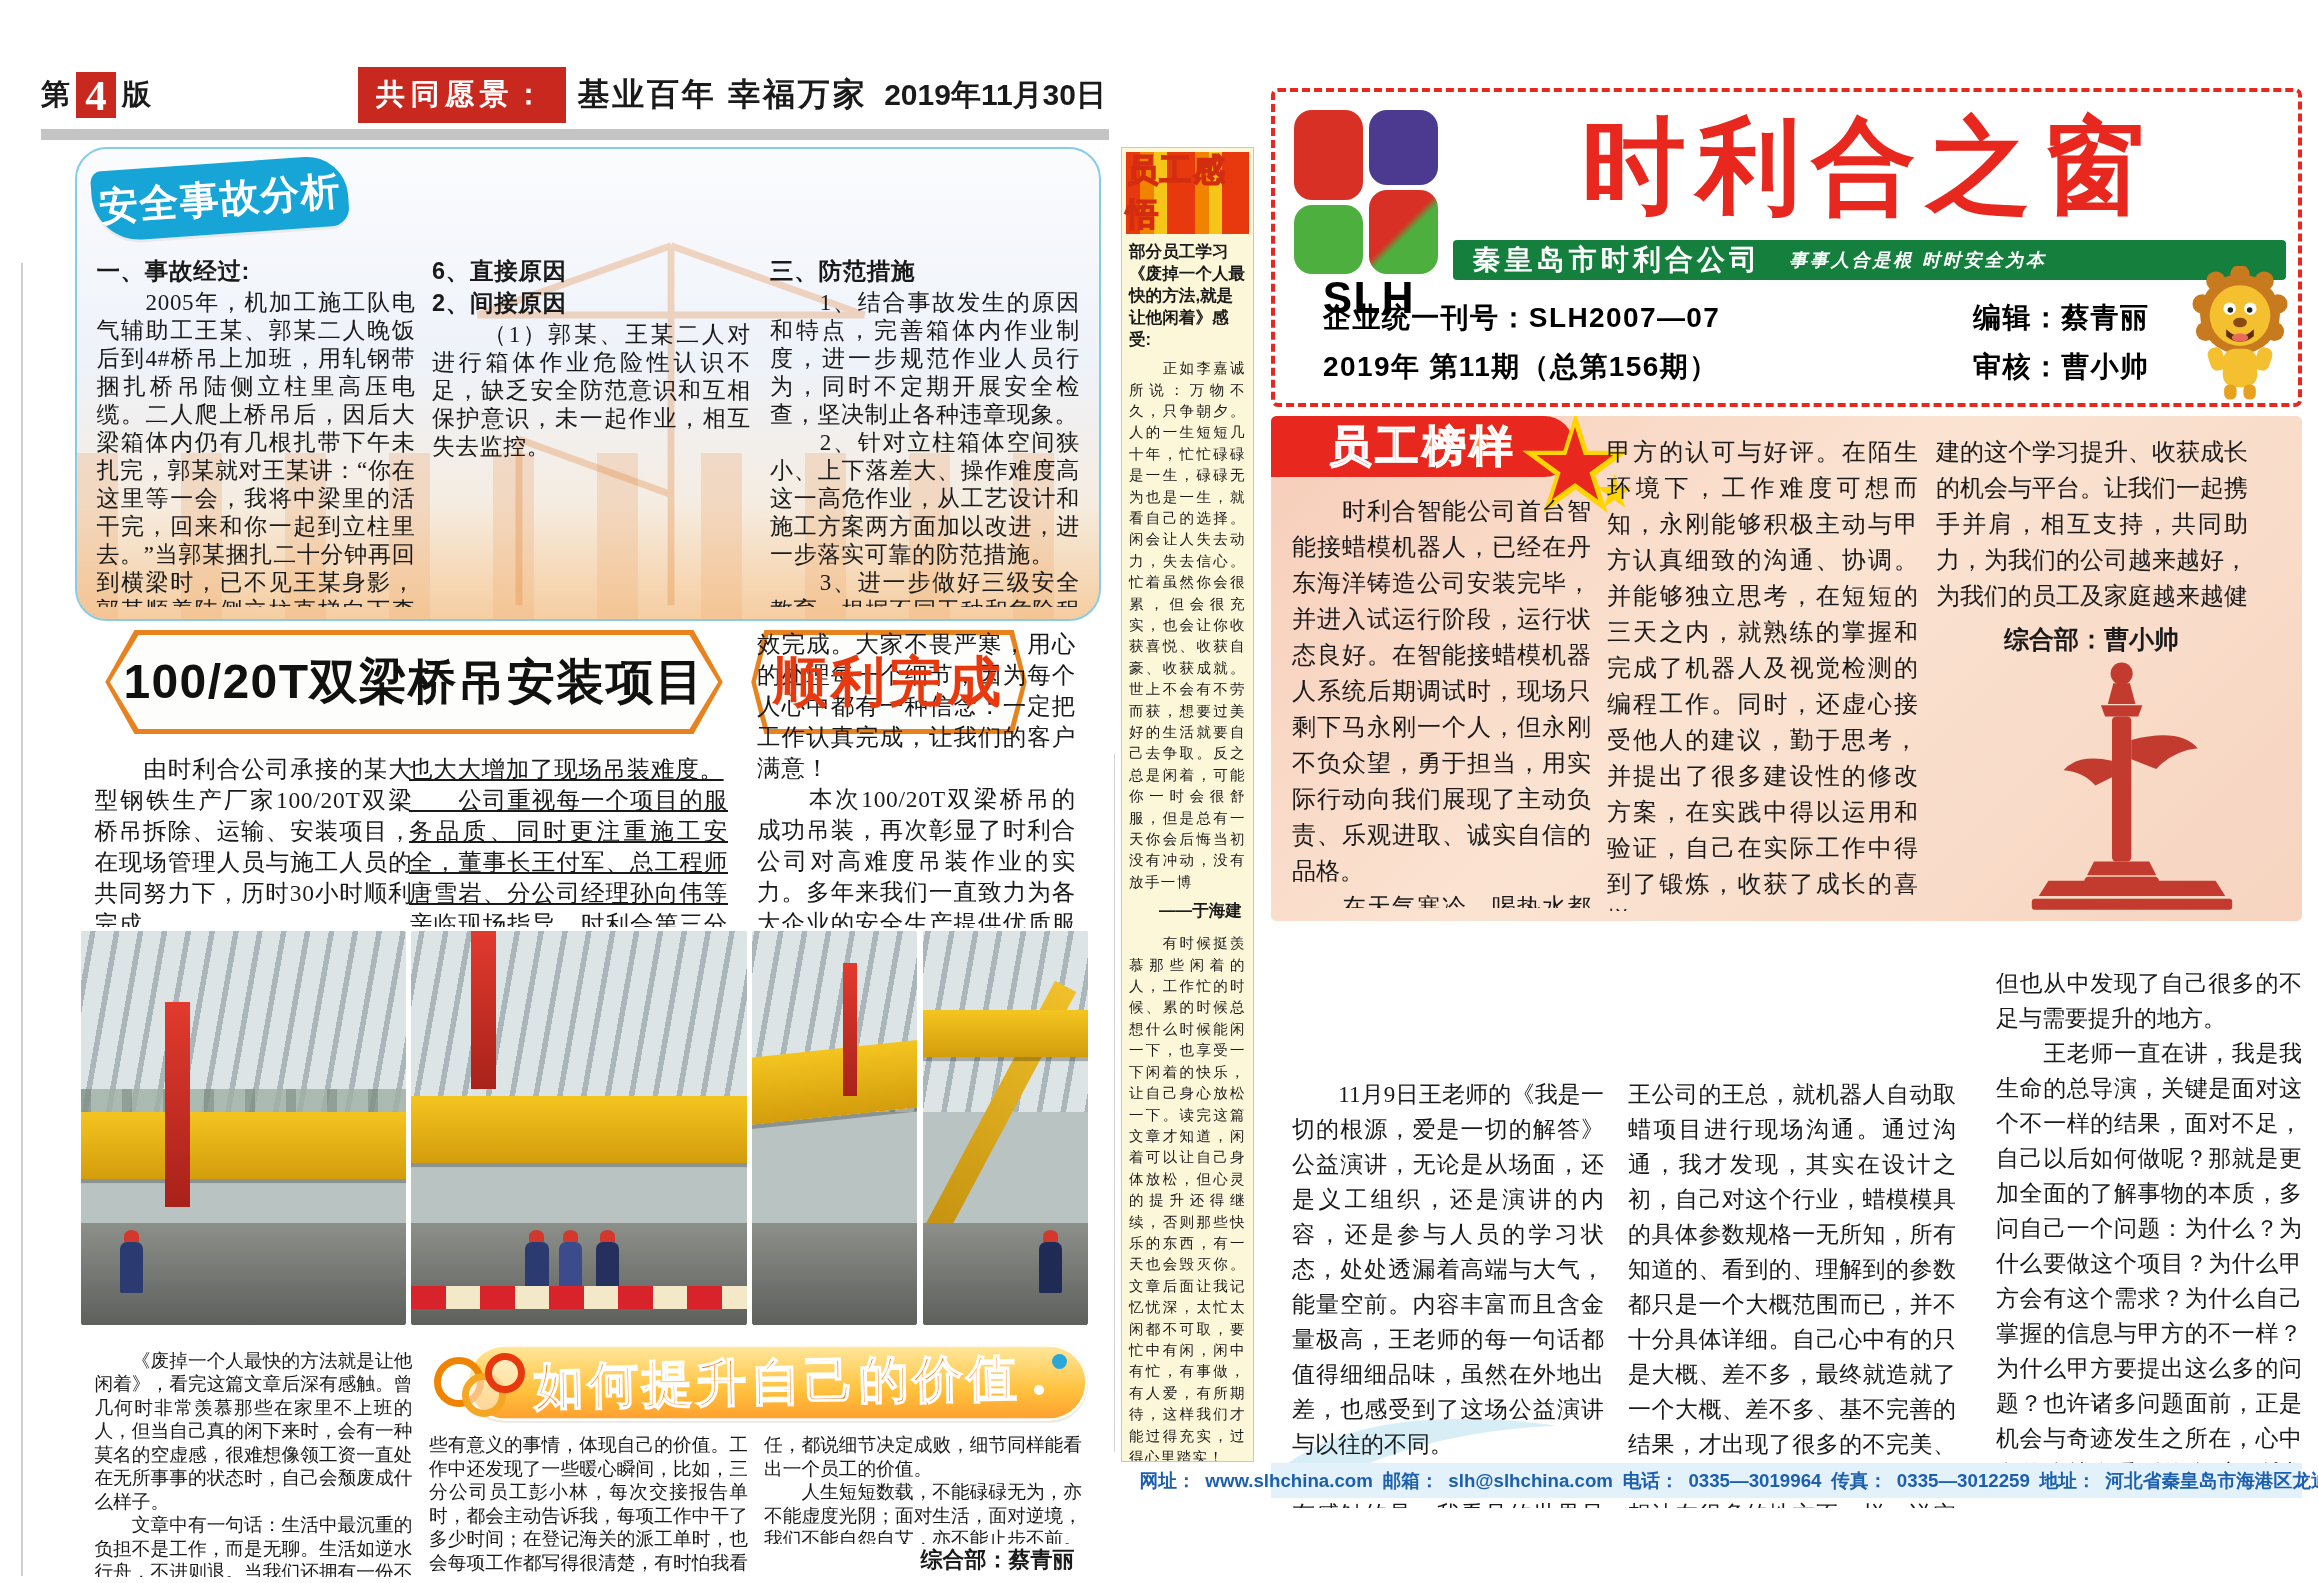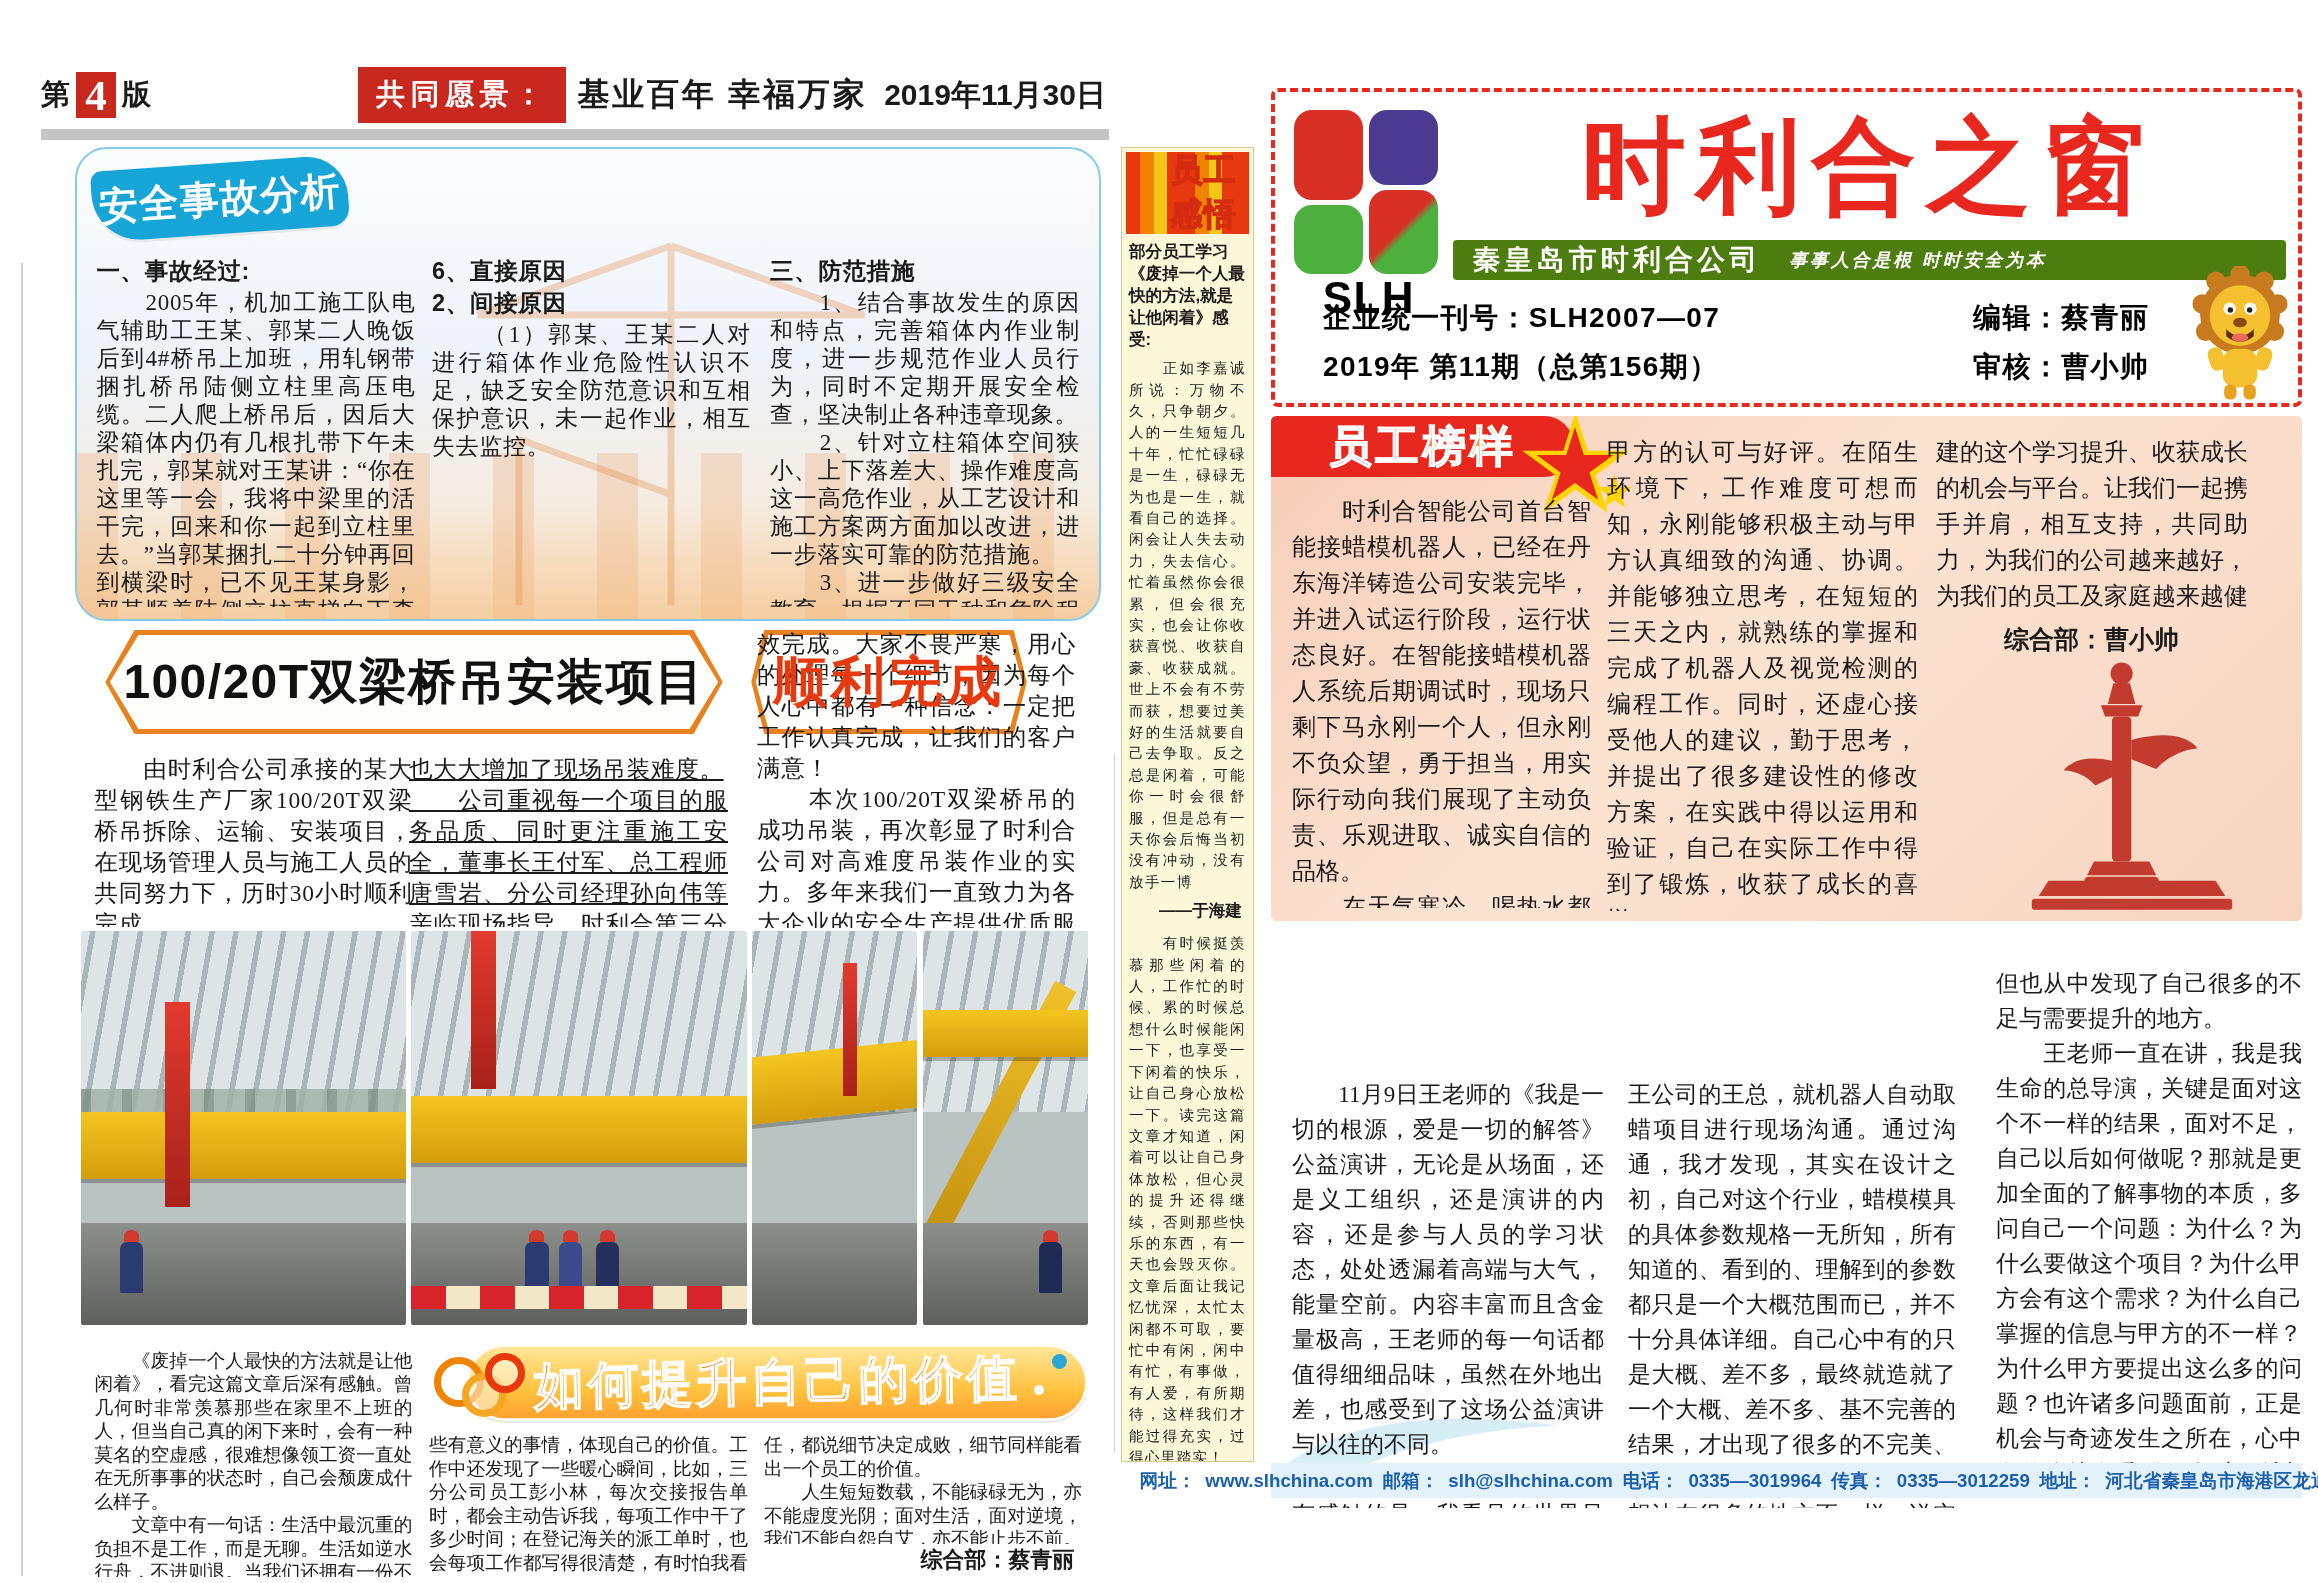--- a/index.html
+++ b/index.html
@@ -70,35 +70,35 @@
   .vchain{position:absolute;left:-32px;top:5.5px;width:83px;height:66px;}
   .vchain i{position:absolute;border:7px solid #f08300;border-radius:50%;background:rgba(255,255,255,.5);}
   .vdots i{position:absolute;border-radius:50%;}
   .vcol{position:absolute;font-size:18.7px;line-height:23.5px;overflow:hidden;}
   .vsig{position:absolute;left:760px;top:202px;width:325px;text-align:center;font-weight:900;font-size:22px;}
   
   .insights{left:1121px;top:147px;width:133px;height:1315px;background:#fdf7d9;border:1.4px solid #d9c98e;box-sizing:border-box;
       padding:5.5px 7px;overflow:hidden;}
   .ins-header{height:82px;margin:-1.4px -2.8px 7px -2.8px;display:flex;align-items:center;justify-content:center;
       background:repeating-linear-gradient(90deg,#e8380d 0 14px,#f08300 14px 28px,#f5c518 28px 41px,#e8380d 41px 55px);}
-  .ins-header span{font-size:32px;font-weight:900;color:#ffd83d;-webkit-text-stroke:1.4px #d42c10;letter-spacing:1.4px;padding-left:44px;}
+  .ins-header span{font-size:32px;font-weight:900;color:#ffd83d;-webkit-text-stroke:1.4px #d42c10;letter-spacing:1.4px;}
   .ins-intro{font-size:16.6px;font-weight:900;line-height:22px;margin:4.1px 0 7px 0;}
   .ins-entry{font-family:Liberation Sans, sans-serif;font-size:14.5px;line-height:21.4px;letter-spacing:1.4px;text-align:justify;}
   .ins-sig{font-size:16.6px;font-weight:900;text-align:right;padding:7px 4.1px 11px 0;}
   
   .masthead{left:1271px;top:88px;width:1031px;height:319px;border:4.1px dashed #e8281e;border-radius:7px;
       box-sizing:border-box;background:#fff;}
   .logo{position:absolute;left:19.4px;top:18px;width:149px;height:166px;}
   .logo .q{position:absolute;border-radius:18px;}
   .logo-text{position:absolute;left:19.4px;top:181px;width:149px;text-align:center;font-size:44px;font-weight:900;
       letter-spacing:1.4px;color:#000;}
   .mast-title{position:absolute;left:176px;top:8.3px;width:836px;height:135px;display:flex;align-items:center;
       justify-content:center;color:#e8281e;font-weight:900;font-size:104px;letter-spacing:11px;
       font-family:"Liberation Serif",serif;}
-  .mast-redbar{position:absolute;left:178px;top:148px;width:833px;height:40px;background:#4d7c0f;border-radius:4.1px;
+  .mast-redbar{position:absolute;left:178px;top:148px;width:833px;height:40px;background:#15803d;border-radius:4.1px;
       color:#fff;display:flex;align-items:center;padding:0 19.4px;box-sizing:border-box;gap:28px;}
   .mast-company{font-size:28px;font-weight:900;letter-spacing:4.1px;}
   .mast-slogan{font-size:18px;font-weight:700;letter-spacing:2.8px;font-style:italic;}
   .mast-info{position:absolute;font-size:28px;font-weight:700;letter-spacing:1.4px;color:#000;}
   .lion{position:absolute;left:913px;top:174px;width:104px;height:135px;}
   
   .model{left:1271px;top:416px;width:1031px;height:505px;border-radius:5.5px;overflow:hidden;
       background:linear-gradient(135deg,#f7cdb9 0%,#fbe3d2 45%,#f6d4c0 100%);}
   .model-banner{position:absolute;left:0;top:0;width:303px;height:61px;background:#e8281e;border-radius:0 30px 30px 0;
       display:flex;align-items:center;justify-content:center;}

